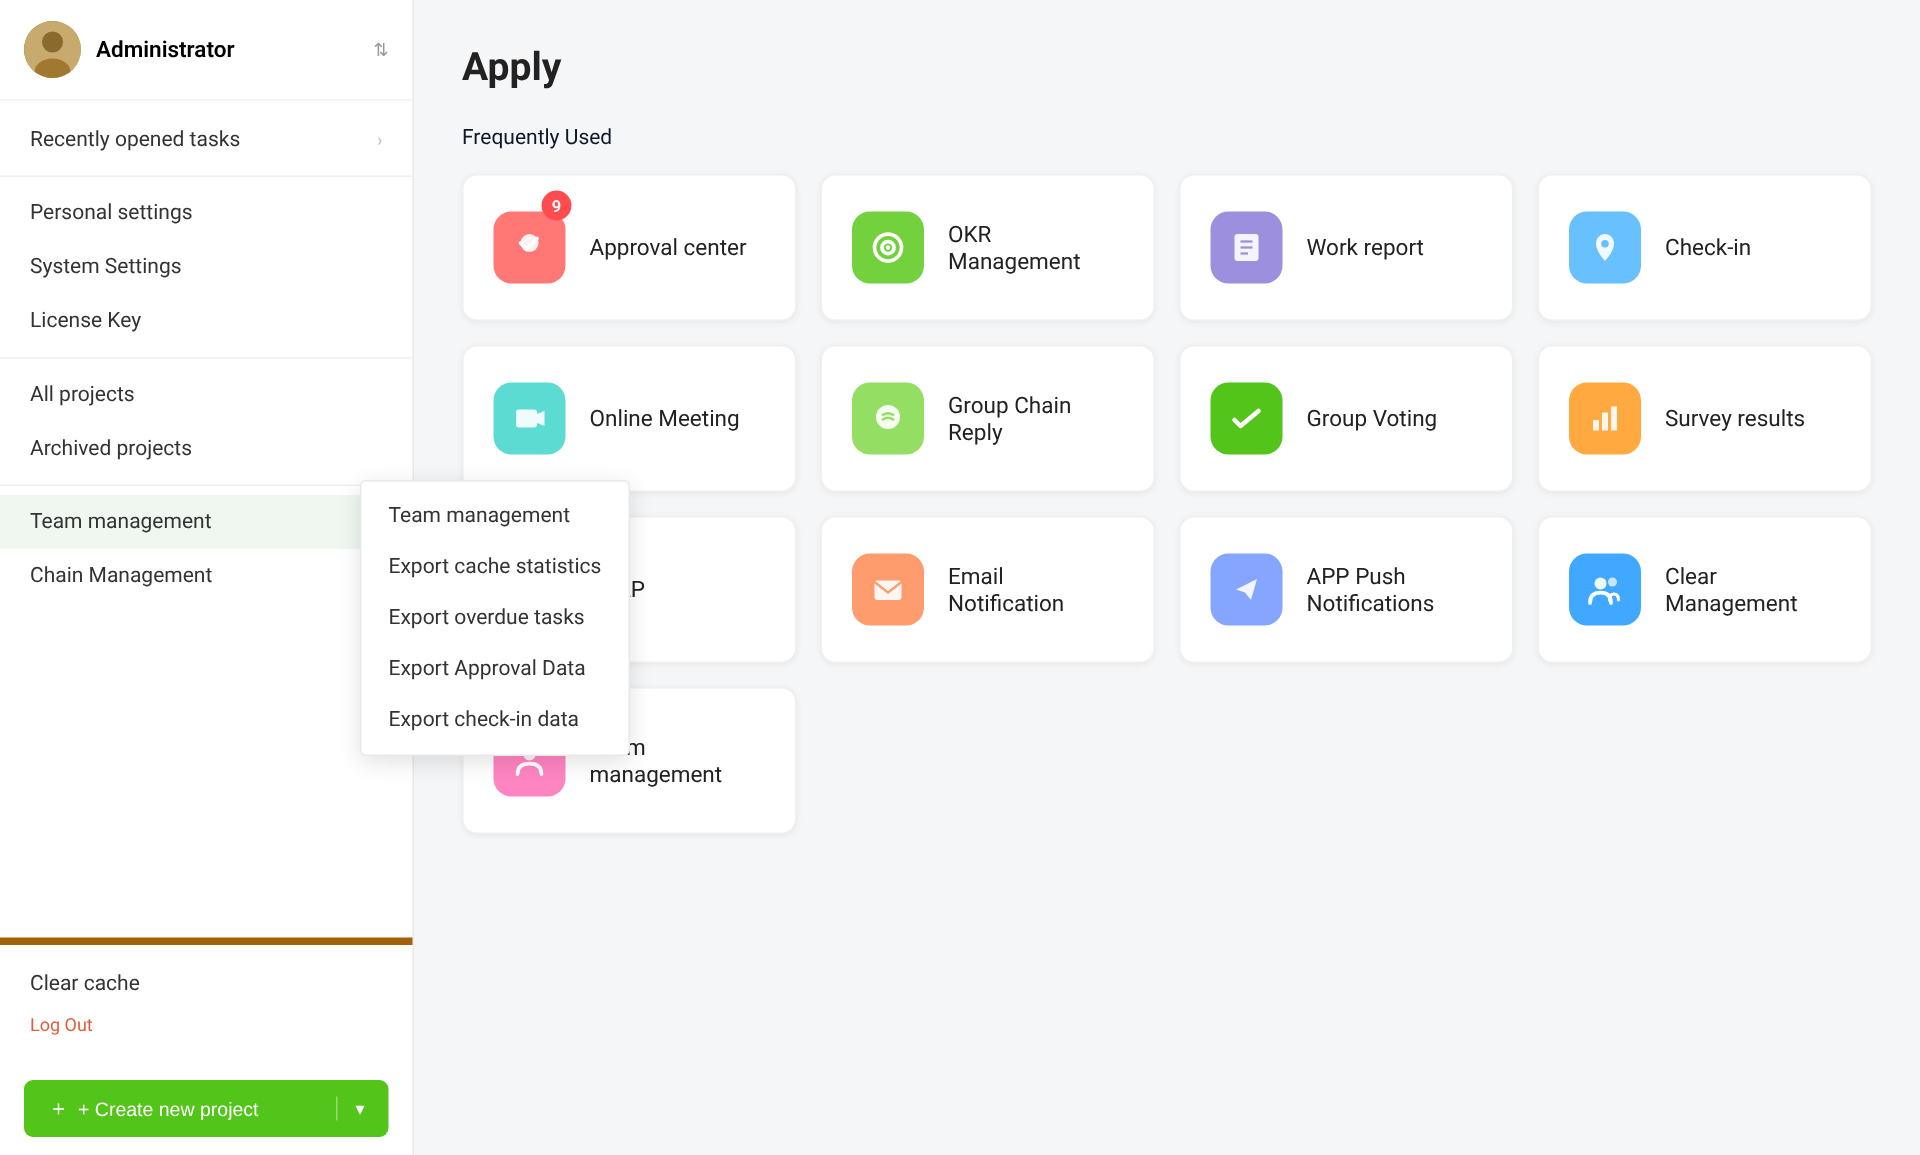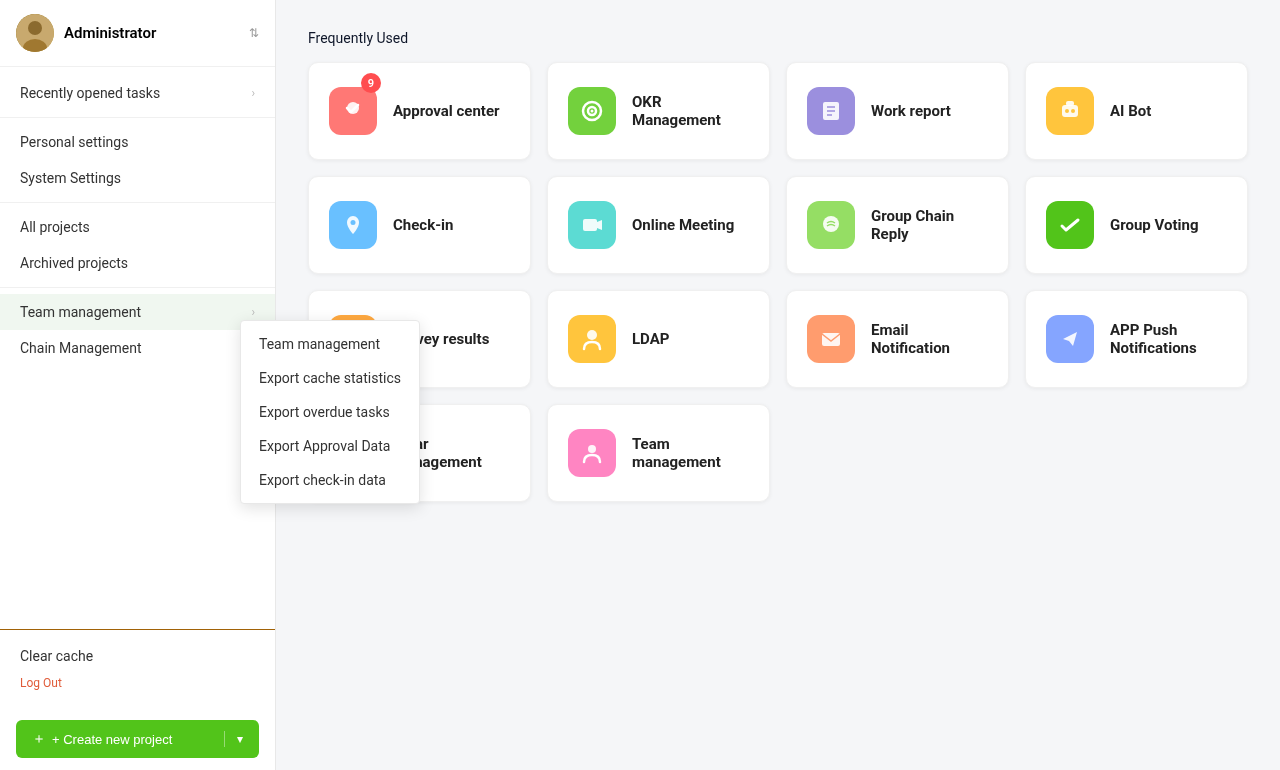--- a/index.html
+++ b/index.html
@@ -57,21 +57,21 @@
       color: #333;
       cursor: pointer;
       white-space: nowrap;
       gap: 40px;
     }
     .sidebar-item.active { background: #f0f7f0; }
     .sidebar-item .chevron { color: #bbb; font-size: 12px; }
     .sidebar-divider { height: 1px; background: #f0f0f0; margin: 6px 0; }
     .sidebar-bottom {
       padding: 12px 20px;
-      border-top: 1px solid #a16207;
+      border-top: 5px solid #a16207;
     }
     .clear-cache {
       font-size: 14px;
       color: #333;
       cursor: pointer;
       padding: 6px 0;
     }
     .logout {
       font-size: 12px;
       color: #e05c3a;
@@ -154,21 +154,21 @@
       height: 48px;
       border-radius: 12px;
       display: flex;
       align-items: center;
       justify-content: center;
       flex-shrink: 0;
       font-size: 22px;
     }
     .app-name {
       font-size: 15px;
-      font-weight: 700;
+      font-weight: 400;
       color: #222;
     }
     .badge {
       position: absolute;
       top: 10px;
       left: 52px;
       background: #ff4d4f;
       color: #fff;
       font-size: 11px;
       border-radius: 50%;
@@ -216,20 +216,23 @@
       <span>Recently opened tasks</span>
       <span class="chevron">›</span>
     </div>
     <div class="sidebar-divider"></div>
     <div class="sidebar-item">
       <span>Personal settings</span>
     </div>
     <div class="sidebar-item">
       <span>System Settings</span>
     </div>
+    <div class="sidebar-item">
+      <span>License Key</span>
+    </div>
     <div class="sidebar-divider"></div>
     <div class="sidebar-item">
       <span>All projects</span>
     </div>
     <div class="sidebar-item">
       <span>Archived projects</span>
     </div>
     <div class="sidebar-divider"></div>
     <div class="sidebar-item active">
       <span>Team management</span>
@@ -257,20 +260,21 @@
 
 <div class="submenu">
   <div class="submenu-item">Team management</div>
   <div class="submenu-item">Export cache statistics</div>
   <div class="submenu-item">Export overdue tasks</div>
   <div class="submenu-item">Export Approval Data</div>
   <div class="submenu-item">Export check-in data</div>
 </div>
 
 <div class="main">
+  <h1 class="page-title">Apply</h1>
   <div class="section-label">Frequently Used</div>
 
   <div class="apps-grid">
 
     <div class="app-card">
       <div class="app-icon icon-red">
         <svg width="26" height="26" viewBox="0 0 26 26" fill="none">
             <circle cx="13" cy="10" r="6" fill="white" opacity="0.9"></circle>
             <path d="M7 10 L11 14 L18 7" stroke="white" stroke-width="2.5" fill="none" stroke-linecap="round"></path>
           </svg>
@@ -295,31 +299,20 @@
         <svg width="26" height="26" viewBox="0 0 26 26">
             <rect x="5" y="4" width="16" height="18" rx="2" fill="white" opacity="0.9"></rect>
             <line x1="9" y1="9" x2="17" y2="9" stroke="#9b8fde" stroke-width="1.5"></line>
             <line x1="9" y1="13" x2="17" y2="13" stroke="#9b8fde" stroke-width="1.5"></line>
             <line x1="9" y1="17" x2="14" y2="17" stroke="#9b8fde" stroke-width="1.5"></line>
           </svg>
       </div>
       <span class="app-name">Work report</span>
     </div>
 
-    <div class="app-card">
-      <div class="app-icon icon-yellow">
-        <svg width="26" height="26" viewBox="0 0 26 26">
-            <rect x="5" y="7" width="16" height="12" rx="3" fill="white" opacity="0.9"></rect>
-            <rect x="9" y="3" width="8" height="5" rx="2" fill="white" opacity="0.9"></rect>
-            <circle cx="10" cy="13" r="2" fill="#ffc53d"></circle>
-            <circle cx="16" cy="13" r="2" fill="#ffc53d"></circle>
-          </svg>
-      </div>
-      <span class="app-name">AI Bot</span>
-    </div>
 
     <div class="app-card">
       <div class="app-icon icon-blue">
         <svg width="26" height="26" viewBox="0 0 26 26">
             <path d="M13 4 C9.5 4 7 7 7 10.5 C7 15.5 13 22 13 22 C13 22 19 15.5 19 10.5 C19 7 16.5 4 13 4 Z" fill="white" opacity="0.9"></path>
             <circle cx="13" cy="10.5" r="2.5" fill="#69c0ff"></circle>
           </svg>
       </div>
       <span class="app-name">Check-in</span>
     </div>

